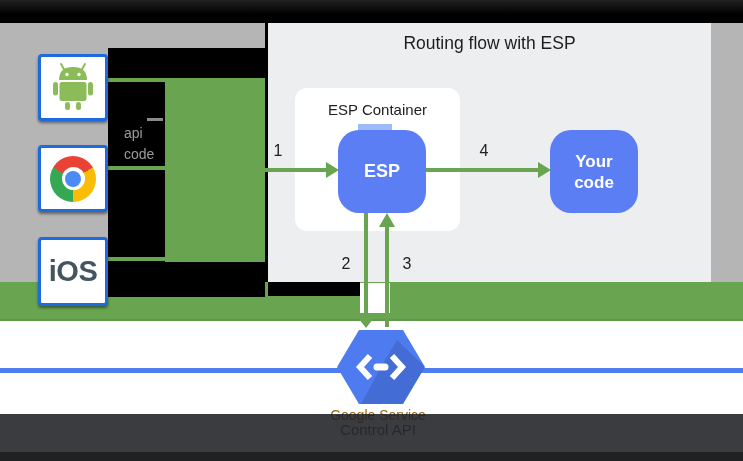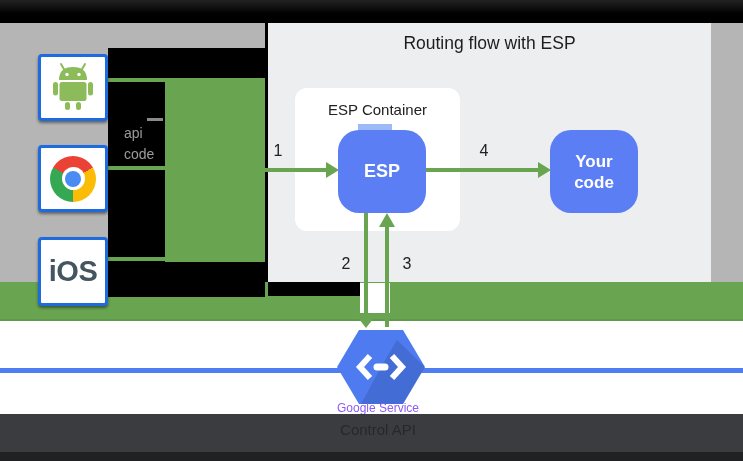--- a/index.html
+++ b/index.html
@@ -29,21 +29,21 @@
               display:flex;align-items:center;justify-content:center;
               box-shadow:0 2px 3px rgba(0,0,0,0.45);margin-top:10px;}
   .ios-text{font-size:29px;font-weight:bold;color:#425560;letter-spacing:-0.5px;}
   .api-text{font-size:14px;color:#9b9b9b;}
   .chrome-outer{width:46px;height:46px;border-radius:50%;
      background:conic-gradient(from 60deg,#fbbc05 0 120deg,#34a853 0 240deg,#ea4335 0 360deg);
      display:flex;align-items:center;justify-content:center;}
   .chrome-white{width:23px;height:23px;border-radius:50%;background:#fff;
      display:flex;align-items:center;justify-content:center;}
   .chrome-blue{width:16px;height:16px;border-radius:50%;background:#4a8cf4;}
-  .service-text{font-size:12px;color:#8b5cf6;text-align:center;}
+  .service-text{font-size:14px;color:#a16207;text-align:center;margin-top:6px;}
   .service-text2{font-size:15px;color:#54575b;text-align:center;}
   .band-overlay{background:rgba(31,33,36,0.88);}
   .band-darker{background:rgba(0,0,0,0.45);}
   .top-band{background:linear-gradient(180deg,#222 0%,#000 60%);}
   .blue-line{background:#4f7df2;}
   .lightblue-notch{background:#9dbaf8;}
 </style>
 </head>
 <body>
 

